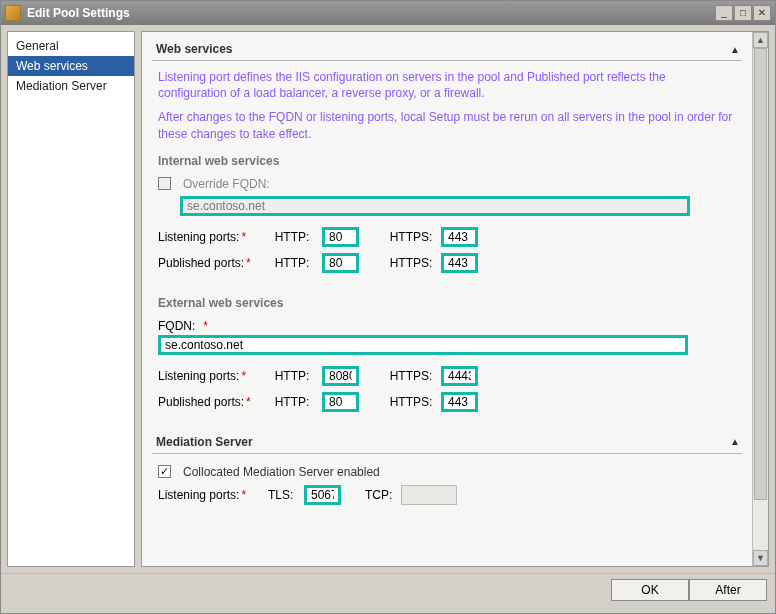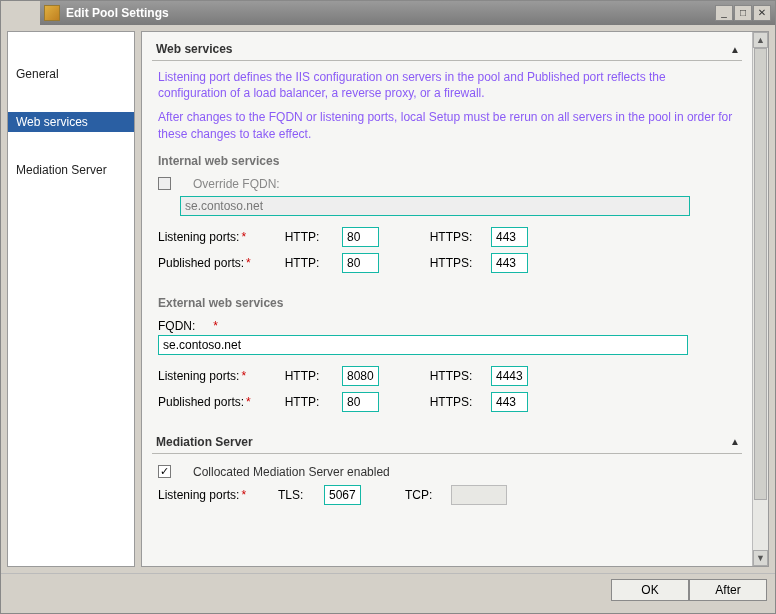--- a/index.html
+++ b/index.html
@@ -14,21 +14,20 @@
     border: 1px solid #888;
   }
   .titlebar {
     background: linear-gradient(to bottom, #9a9a9a, #7a7a7a);
     color: #fff;
     height: 24px;
     display: flex;
     align-items: center;
     padding: 0 4px;
     font-size: 12px;
-    margin-left: 39px;
   }
   .titlebar .icon-app {
     width: 16px; height: 16px;
     background: linear-gradient(135deg, #e0b040, #c08020);
     margin-right: 6px;
     border: 1px solid #9a7a30;
   }
   .titlebar .title { font-weight: bold; }
   .titlebar .spacer { flex: 1; }
   .win-btn {
@@ -50,21 +49,20 @@
   .sidebar {
     width: 128px;
     background: #fff;
     border: 1px solid #9a9a9a;
     padding-top: 4px;
   }
   .nav-item {
     padding: 3px 8px;
     color: #222;
     cursor: default;
-    margin-top: 28px;
   }
   .nav-item.selected {
     background: #2a5fa3;
     color: #fff;
   }
   .main-pane {
     flex: 1;
     background: #f6f6f4;
     border: 1px solid #9a9a9a;
     position: relative;
@@ -120,27 +118,27 @@
     line-height: 1.35;
   }
   .subheading {
     font-weight: bold;
     color: #737373;
     padding: 4px 6px 6px 6px;
   }
   .form-row {
     display: flex;
     align-items: center;
-    gap: 16px;
+    gap: 6px;
     padding: 3px 6px;
   }
   .form-row label { color: #333; }
   .required { color: #c00; margin-left: 2px; }
   input[type="text"] {
-    border: 1px solid #14b8a6;
+    border: 3px solid #14b8a6;
     background: #fff;
     height: 20px;
     padding: 1px 4px;
     font-family: inherit;
     font-size: 12px;
   }
   input[disabled] {
     background: #eee; color: #777;
   }
   .port-field { width: 37px; }

